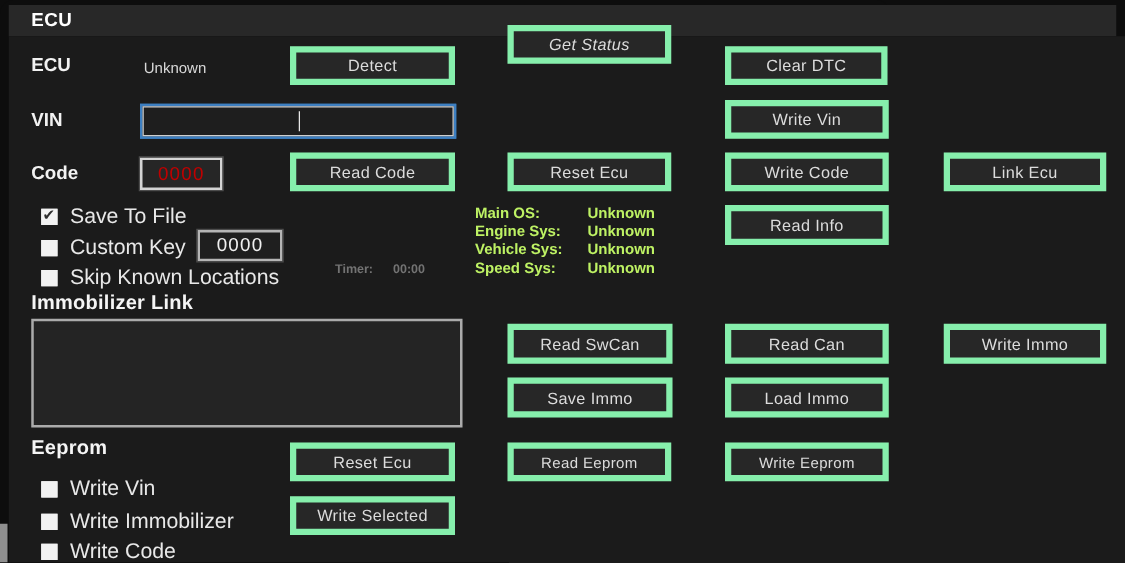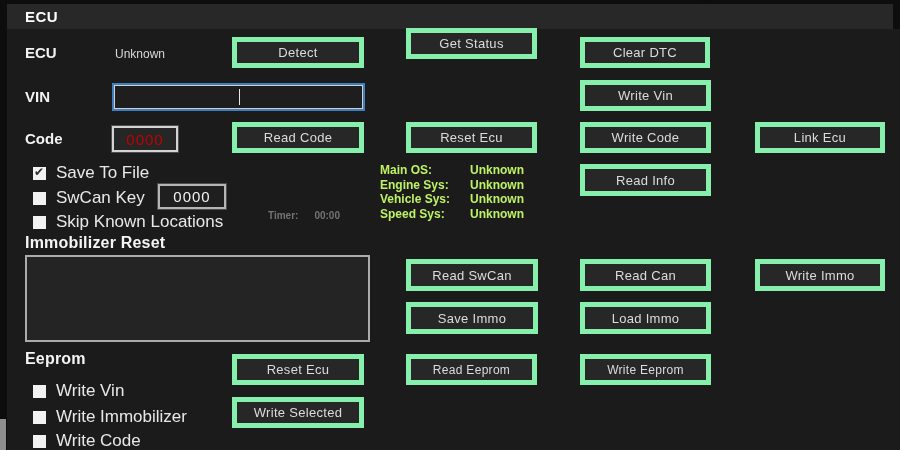--- a/index.html
+++ b/index.html
@@ -65,21 +65,21 @@
 
   <div class="titlebar">
     <span class="title">ECU</span>
   </div>
 
   <div class="client"></div>
 
   <span class="lbl-bold" style="left:25px; top:44px;">ECU</span>
   <span class="lbl-plain" style="left:115px; top:47px;">Unknown</span>
   <button class="btn" style="left:232px; top:37px; width:132px; height:31px;">Detect</button>
-  <button class="btn" style="left:406px; top:28px; width:131px; height:31px;">Get Status</button>
+  <button class="btn" style="left:406px; top:20px; width:131px; height:31px;font-style:italic;">Get Status</button>
   <button class="btn" style="left:580px; top:37px; width:130px; height:31px;">Clear DTC</button>
 
   <span class="lbl-bold" style="left:25px; top:88px;">VIN</span>
   <div class="vin-wrap">
     <div class="vin-inner"></div>
     <span class="caret"></span>
   </div>
   <button class="btn" style="left:580px; top:80px; width:131px; height:31px;">Write Vin</button>
 
   <span class="lbl-bold" style="left:25px; top:130px;">Code</span>
@@ -88,21 +88,21 @@
   <button class="btn" style="left:406px; top:122px; width:131px; height:31px;">Reset Ecu</button>
   <button class="btn" style="left:580px; top:122px; width:131px; height:31px;">Write Code</button>
   <button class="btn" style="left:755px; top:122px; width:130px; height:31px;">Link Ecu</button>
 
   <div class="cbrow" style="left:33px; top:163px;">
     <span class="cbox on"></span>
     <span class="cbl">Save To File</span>
   </div>
   <div class="cbrow" style="left:33px; top:188px;">
     <span class="cbox"></span>
-    <span class="cbl">SwCan Key</span>
+    <span class="cbl">Custom Key</span>
   </div>
   <div class="key-box">0000</div>
   <div class="cbrow" style="left:33px; top:212px;">
     <span class="cbox"></span>
     <span class="cbl">Skip Known Locations</span>
   </div>
 
   <div class="timer">
     <span>Timer:</span>
     <span>00:00</span>
@@ -121,21 +121,21 @@
       <span class="sl">Vehicle Sys:</span>
       <span>Unknown</span>
     </div>
     <div class="srow">
       <span class="sl">Speed Sys:</span>
       <span>Unknown</span>
     </div>
   </div>
   <button class="btn" style="left:580px; top:164px; width:131px; height:32px;">Read Info</button>
 
-  <span class="heading" style="left:25px; top:234px;">Immobilizer Reset</span>
+  <span class="heading" style="left:25px; top:234px;">Immobilizer Link</span>
   <div class="immo-box"></div>
   <button class="btn" style="left:406px; top:259px; width:132px; height:32px;">Read SwCan</button>
   <button class="btn" style="left:580px; top:259px; width:131px; height:32px;">Read Can</button>
   <button class="btn" style="left:755px; top:259px; width:130px; height:32px;">Write Immo</button>
   <button class="btn" style="left:406px; top:302px; width:132px; height:32px;">Save Immo</button>
   <button class="btn" style="left:580px; top:302px; width:131px; height:32px;">Load Immo</button>
 
   <span class="heading" style="left:25px; top:350px;">Eeprom</span>
   <button class="btn" style="left:232px; top:354px; width:132px; height:31px;">Reset Ecu</button>
   <button class="btn small" style="left:580px; top:354px; width:131px; height:31px;">Write Eeprom</button>

